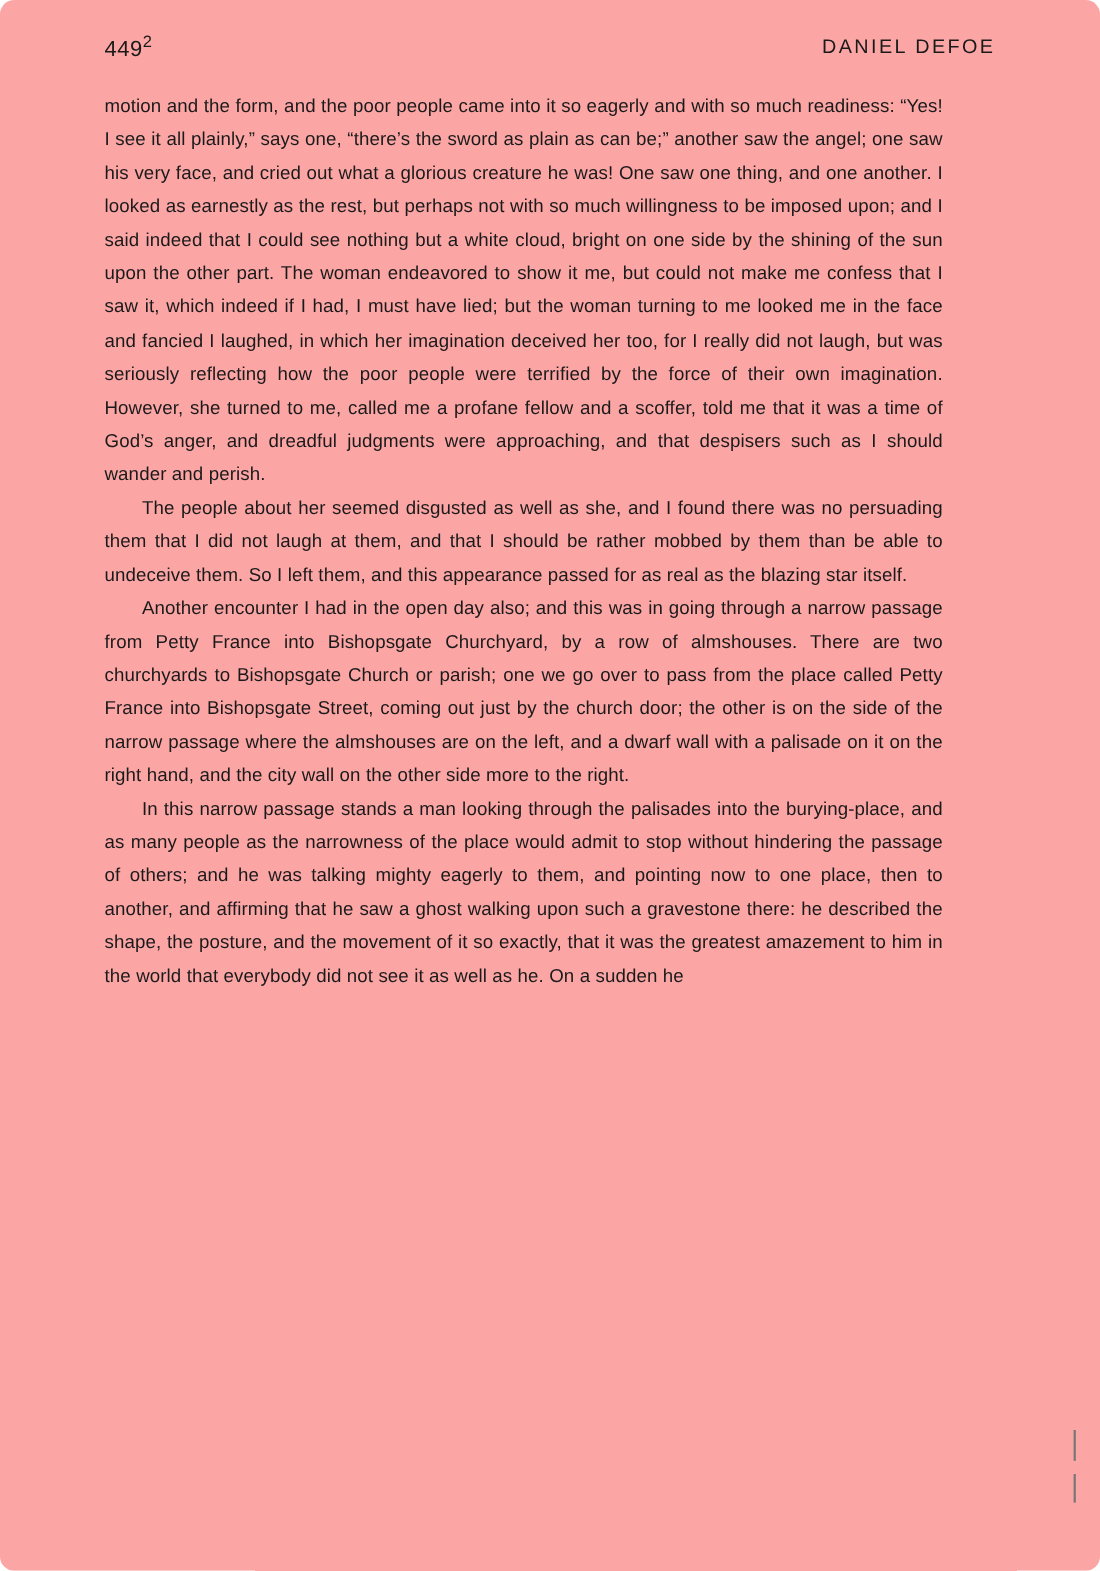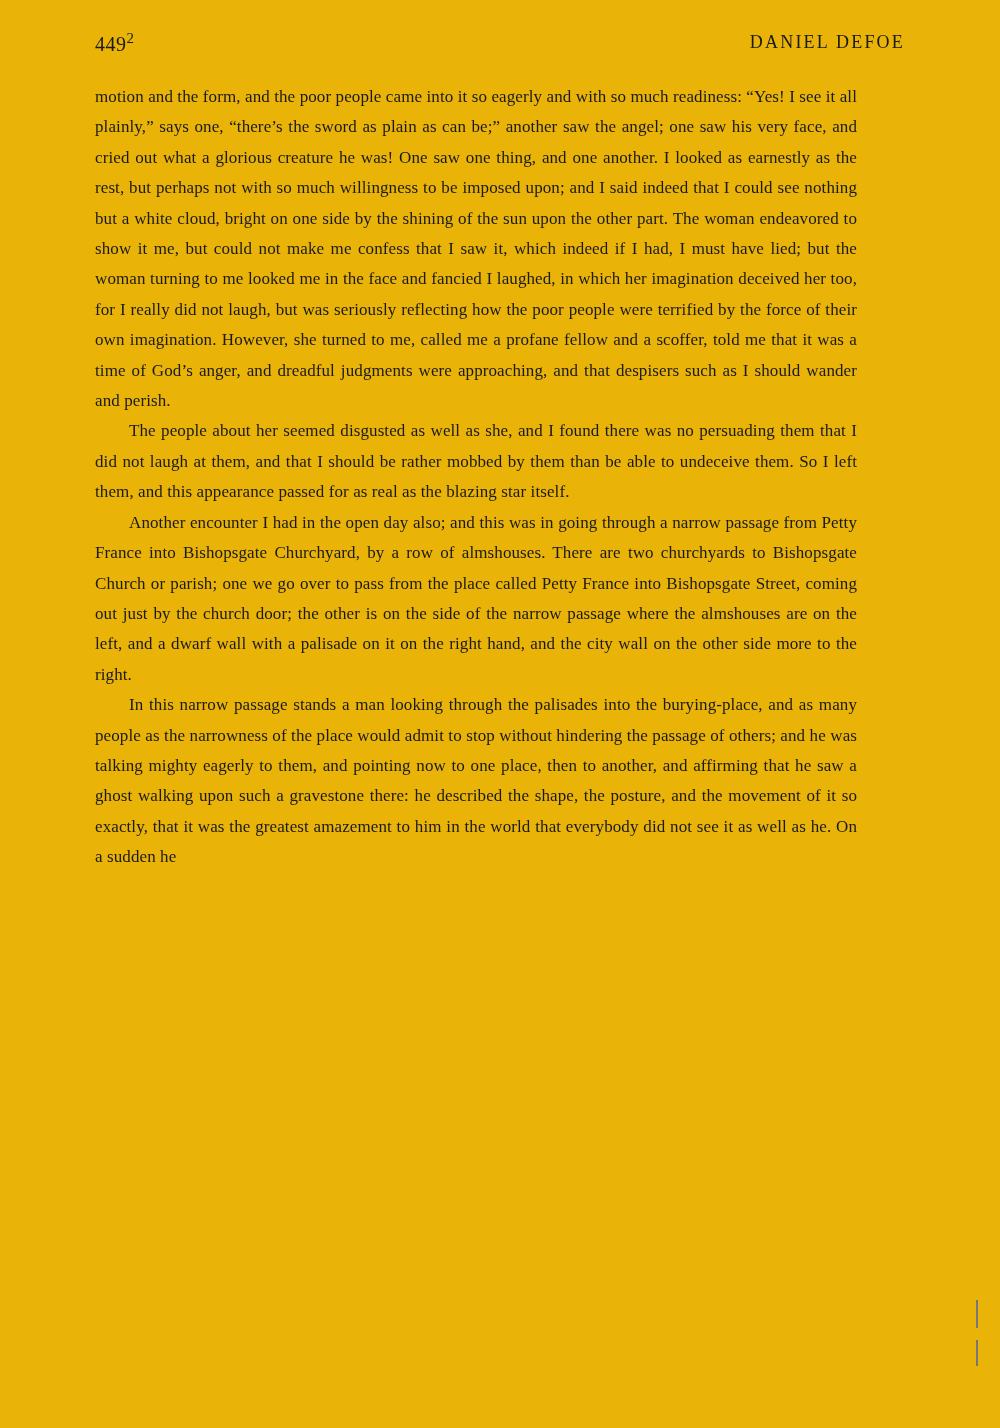--- a/index.html
+++ b/index.html
@@ -4,25 +4,26 @@
 <style>
   html, body {
     margin: 0;
     padding: 0;
     background: #ffffff;
   }
   .page {
     position: relative;
     width: 1000px;
     height: 1428px;
-    background: #eab308;
+    background: #fca5a5;
     box-sizing: border-box;
-    font-family: Liberation Serif, serif;
+    font-family: Liberation Sans, sans-serif;
     color: #111111;
     overflow: hidden;
+    border-radius: 13px;
   }
   .header {
     position: absolute;
     top: 30px;
     left: 95px;
     right: 95px;
     height: 30px;
   }
   .folio {
     position: absolute;

